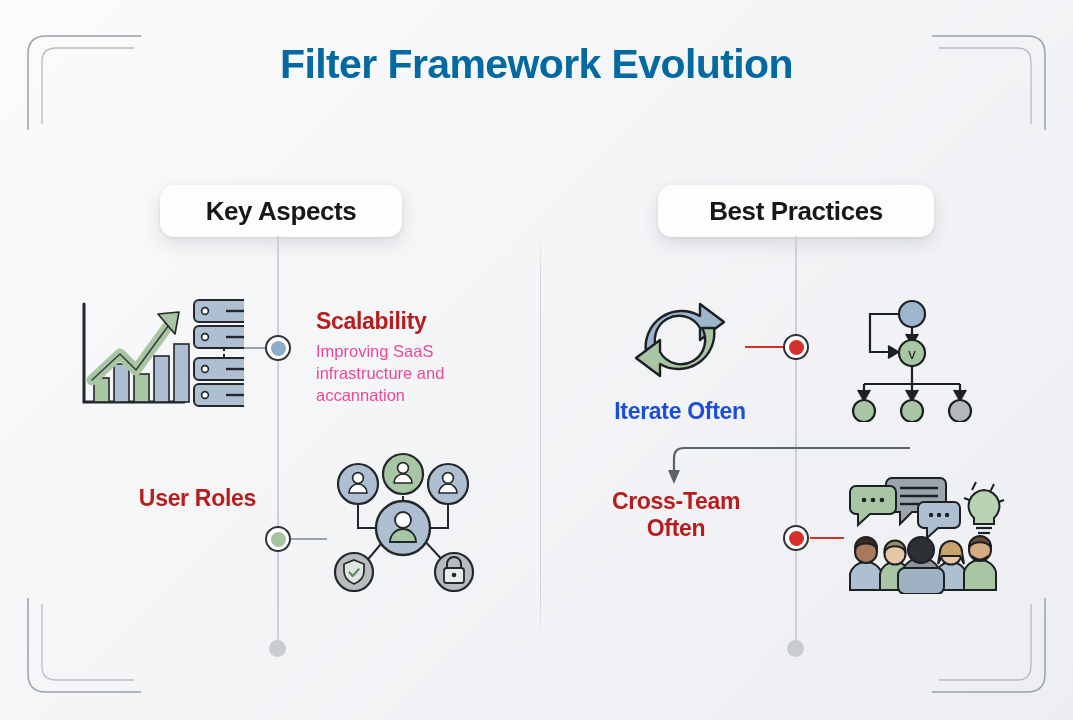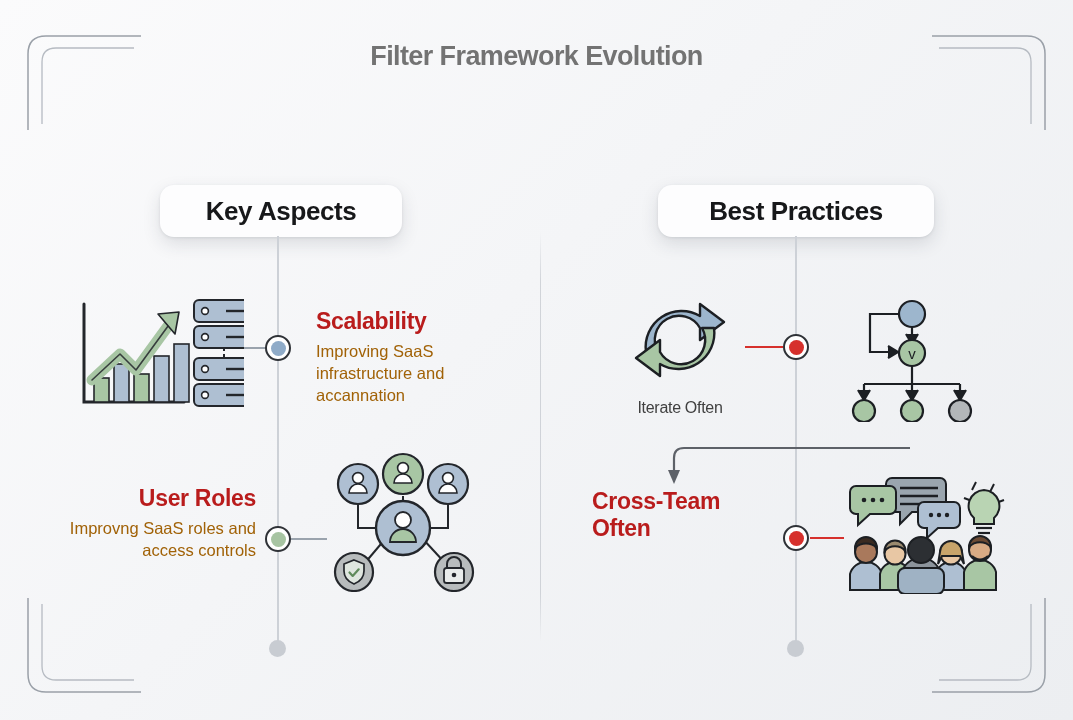--- a/index.html
+++ b/index.html
@@ -15,21 +15,21 @@
   .corner { position:absolute; width:120px; height:105px; pointer-events:none; }
   .corner svg { width:100%; height:100%; display:block; }
   .c-tl { left:22px;  top:26px; }
   .c-tr { right:22px; top:26px;  transform:scaleX(-1); }
   .c-bl { left:22px;  bottom:18px; transform:scaleY(-1); }
   .c-br { right:22px; bottom:18px; transform:scale(-1,-1); }
 
   
   .header { position:absolute; left:0; right:0; top:42px; text-align:center; }
   .title {
-    font-size:27px; font-weight:700; letter-spacing:-0.6px; color:#737373;
+    font-size:41px; font-weight:700; letter-spacing:-0.6px; color:#0369a1;
     line-height:1.08;
   }
   .subtitle {
     margin-top:9px; font-size:24px; font-weight:400; color:#35363a; letter-spacing:-0.1px;
   }
 
   
   .pill {
     position:absolute; background:#fdfdfe; border-radius:14px;
     box-shadow:0 7px 18px rgba(40,45,60,.13), 0 1px 3px rgba(40,45,60,.10);
@@ -56,25 +56,25 @@
     display:flex; align-items:center; justify-content:center;
   }
   .node-ring i { display:block; width:15px; height:15px; border-radius:50%; }
   .node-end { width:17px; height:17px; background:#c8ccd2; }
 
   .stub { position:absolute; height:2px; }
 
   
   .blk { position:absolute; }
   .blk h3 { font-size:23px; font-weight:700; color:#b91c1c; letter-spacing:-0.3px; line-height:1.18; }
-  .blk p  { margin-top:5px; font-size:16.5px; line-height:1.34; color:#a16207; }
+  .blk p  { margin-top:5px; font-size:16.5px; line-height:1.34; color:#ec4899; }
   .blk.right-align { text-align:right; }
-  .blk.center-align { text-align:left; }
-
-  .label-only { position:absolute; font-size:16px; font-weight:400; color:#404040; letter-spacing:-0.3px; line-height:1.2; }
+  .blk.center-align { text-align:center; }
+
+  .label-only { position:absolute; font-size:23px; font-weight:700; color:#1d4ed8; letter-spacing:-0.3px; line-height:1.2; }
 
   
   .icon { position:absolute; }
   .icon svg { display:block; }
 </style>
 </head>
 <body>
 
 <div class="stage">
 
@@ -159,21 +159,20 @@
     <p>Improving SaaS infrastructure and accannation</p>
   </div>
 
   <div class="stub" style="left:291px; top:538px; width:36px; background:#9aa3ad;"></div>
   <div class="node node-ring" style="left:265px; top:526px;">
     <i style="background:#a7c4a2;"></i>
   </div>
 
   <div class="blk right-align" style="left:62px; top:485px; width:194px;">
     <h3>User Roles</h3>
-    <p>Improvng SaaS roles and access controls</p>
   </div>
 
   <div class="icon" style="left:330px; top:452px;">
     <svg width="146" height="140" viewBox="0 0 146 140">
 
       <g stroke="#23262b" stroke-width="2" fill="none">
         <path d="M28 36 L28 76 L62 76"></path>
         <path d="M118 36 L118 76 L86 76"></path>
         <path d="M73 44 L73 56"></path>
         <path d="M56 86 L34 112"></path>

